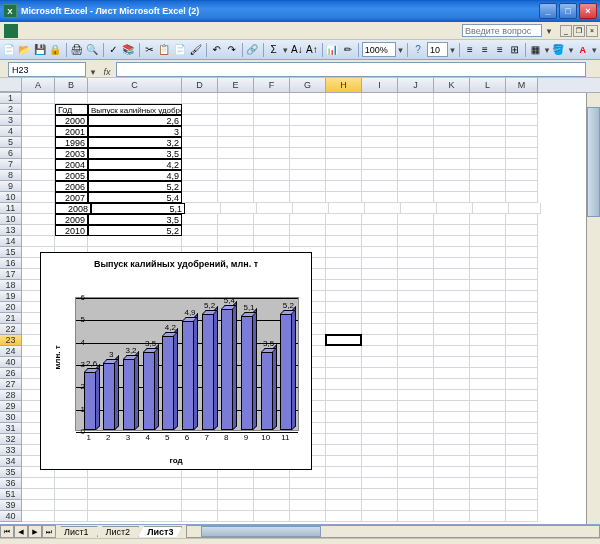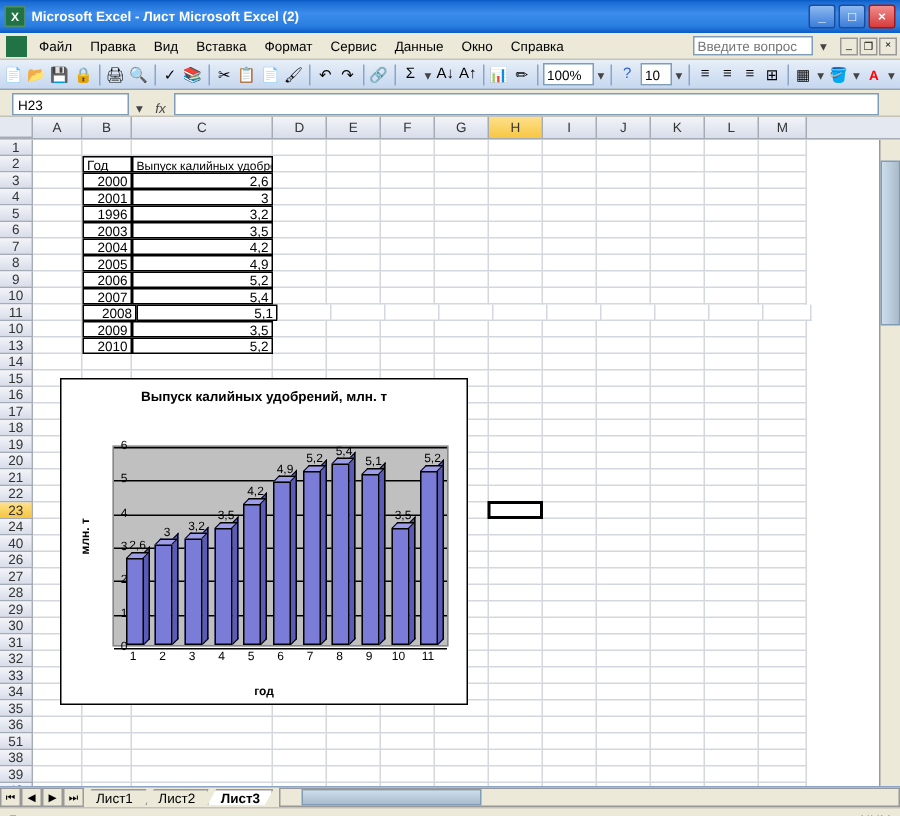--- a/index.html
+++ b/index.html
@@ -89,21 +89,20 @@
   </span>
   <div class="winbtns">
     <div class="winbtn">_</div>
     <div class="winbtn">□</div>
     <div class="winbtn close">×</div>
   </div>
 </div>
 
 <div class="menubar">
   <span class="xl-icon" style="width:14px;height:14px;background:#217346;margin:0 2px;"></span>
-  <span id="menu-slot"><span class="menu-item">Файл</span><span class="menu-item">Правка</span><span class="menu-item">Вид</span><span class="menu-item">Вставка</span><span class="menu-item">Формат</span><span class="menu-item">Сервис</span><span class="menu-item">Данные</span><span class="menu-item">Окно</span><span class="menu-item">Справка</span></span>
   <div class="help-box">
     <input placeholder="Введите вопрос" style="">
     <span class="tdrop">▾</span>
     <div class="docbtns">
       <div class="docbtn">_</div>
       <div class="docbtn">❐</div>
       <div class="docbtn">×</div>
     </div>
   </div>
 </div>
@@ -763,36 +762,20 @@
         <div class="cell" style="width: 36px;"></div>
         <div class="cell" style="width: 36px;"></div>
         <div class="cell" style="width: 36px;"></div>
         <div class="cell" style="width: 36px;"></div>
         <div class="cell" style="width: 36px;"></div>
         <div class="cell" style="width: 36px;"></div>
         <div class="cell" style="width: 32px;"></div>
       </div>
       <div class="row">
         <div class="rowh">51</div>
-        <div class="cell" style="width: 33px;"></div>
-        <div class="cell" style="width: 33px;"></div>
-        <div class="cell" style="width: 94px;"></div>
-        <div class="cell" style="width: 36px;"></div>
-        <div class="cell" style="width: 36px;"></div>
-        <div class="cell" style="width: 36px;"></div>
-        <div class="cell" style="width: 36px;"></div>
-        <div class="cell" style="width: 36px;"></div>
-        <div class="cell" style="width: 36px;"></div>
-        <div class="cell" style="width: 36px;"></div>
-        <div class="cell" style="width: 36px;"></div>
-        <div class="cell" style="width: 36px;"></div>
-        <div class="cell" style="width: 32px;"></div>
-      </div>
-      <div class="row">
-        <div class="rowh">38</div>
         <div class="cell" style="width: 33px;"></div>
         <div class="cell" style="width: 33px;"></div>
         <div class="cell" style="width: 94px;"></div>
         <div class="cell" style="width: 36px;"></div>
         <div class="cell" style="width: 36px;"></div>
         <div class="cell" style="width: 36px;"></div>
         <div class="cell" style="width: 36px;"></div>
         <div class="cell" style="width: 36px;"></div>
         <div class="cell" style="width: 36px;"></div>
         <div class="cell" style="width: 36px;"></div>

